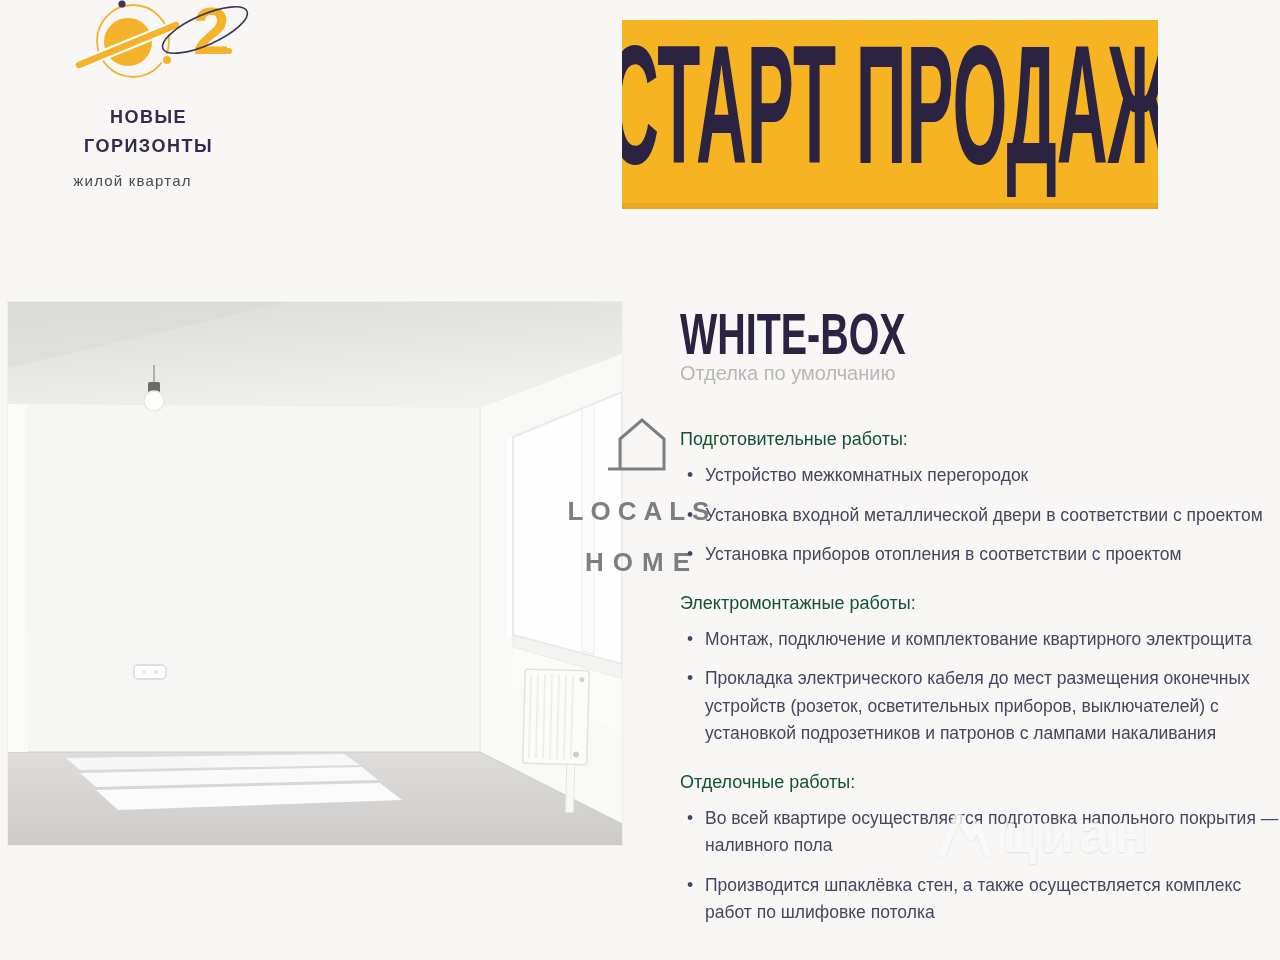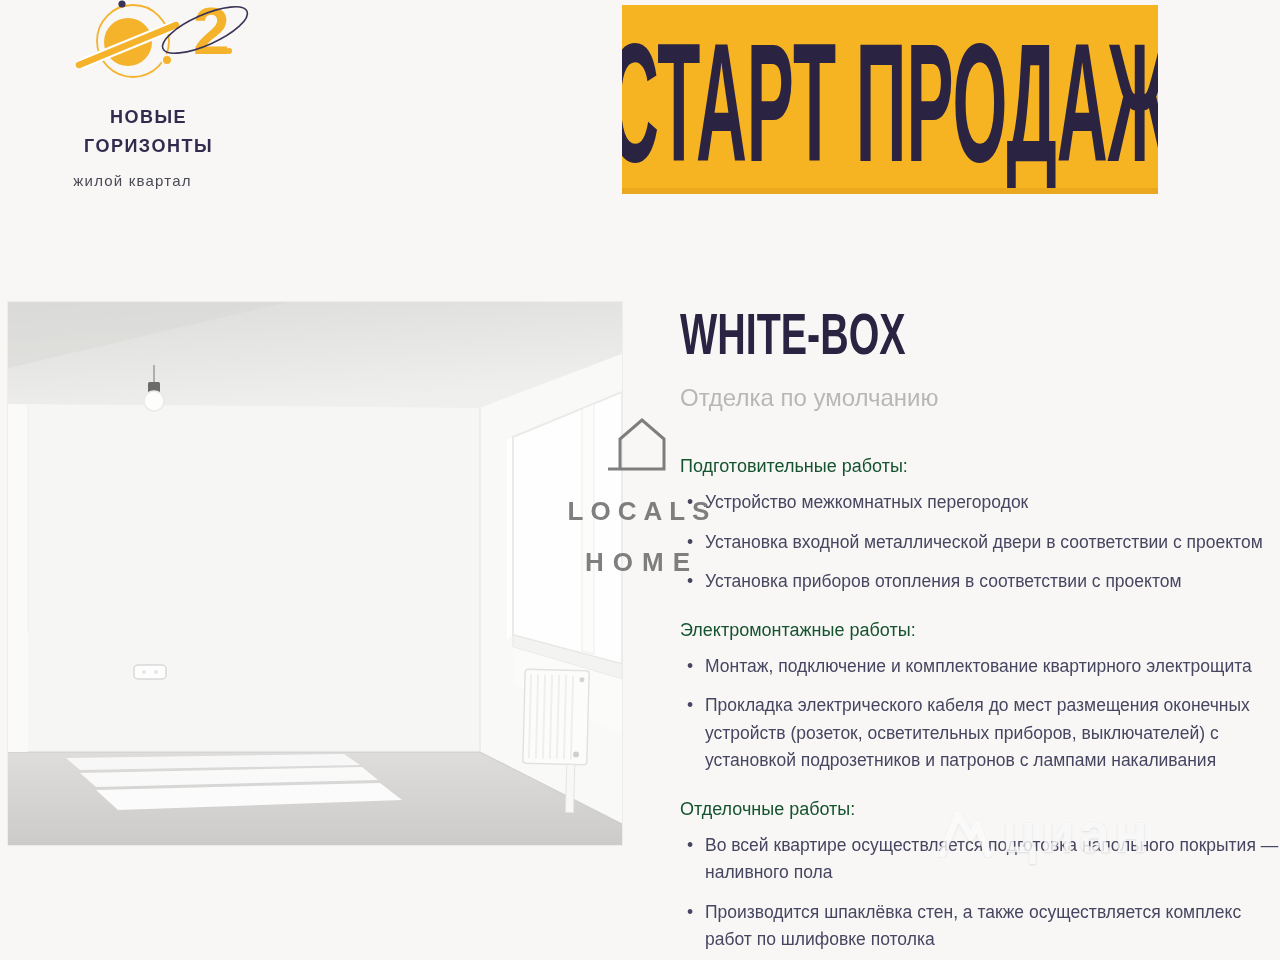--- a/index.html
+++ b/index.html
@@ -10,39 +10,39 @@
     -webkit-font-smoothing:antialiased;
   }
   
   .brand{position:absolute;left:20px;top:0;width:225px;text-align:center;}
   .brand-icon{position:absolute;left:55px;top:0;}
   .brand-name{position:absolute;left:16px;top:103px;width:225px;
     font-weight:700;color:#332b4e;font-size:18px;line-height:29px;letter-spacing:1.5px;}
   .brand-tagline{position:absolute;left:0;top:172px;width:225px;
     font-size:15px;color:#4a4a55;letter-spacing:1.2px;}
   
-  .banner{position:absolute;left:622px;top:5px;width:536px;height:183px;
+  .banner{position:absolute;left:622px;top:20px;width:536px;height:183px;
     background:#f6b322;border-bottom:6px solid #e9a81e;
-    display:flex;align-items:flex-end;justify-content:center;overflow:hidden;}
+    display:flex;align-items:flex-start;justify-content:center;overflow:hidden;}
   .banner-text{display:block;font-weight:700;font-size:168px;line-height:170px;
     color:#2a2342;white-space:nowrap;transform:scaleX(.42);}
   
   .photo{position:absolute;left:8px;top:302px;width:614px;height:543px;
     outline:1px solid rgba(0,0,0,.04);background:#f6f6f5;}
   
   .wm-locals{position:absolute;left:552px;top:418px;width:180px;text-align:center;
     color:#6e6e6e;opacity:.88;pointer-events:none;}
   .wm-locals .line{font-size:26px;font-weight:700;}
   .wm-locals .l1{letter-spacing:7px;margin-top:20px;}
   .wm-locals .l2{letter-spacing:9px;margin-top:20px;}
   
   .content{position:absolute;left:680px;top:306px;width:600px;color:#474660;}
   .content h1{margin:0;font-size:58px;line-height:56px;font-weight:700;color:#2b2342;
     transform:scaleX(.68);transform-origin:left;white-space:nowrap;}
-  .subtitle{margin-top:22px;font-size:24px;color:#b8b7b6;font-weight:400;}
+  .subtitle{font-size:20px;color:#b8b7b6;font-weight:400;}
   .section{margin-top:24px;}
   .section.first{margin-top:44px;}
   .section-heading{font-size:18px;font-weight:500;color:#14532d;margin-bottom:7px;}
   .section ul{margin:0;padding:0;list-style:none;}
   .section li{position:relative;padding-left:25px;font-size:17.5px;line-height:27.5px;margin-top:12px;}
   .section li::before{content:"•";position:absolute;left:7px;top:0;}
   
   .wm-cian{position:absolute;left:938px;top:800px;display:flex;align-items:center;gap:10px;
     pointer-events:none;opacity:.9;}
   .wm-cian .cian-text{font-size:56px;font-weight:800;letter-spacing:4px;

